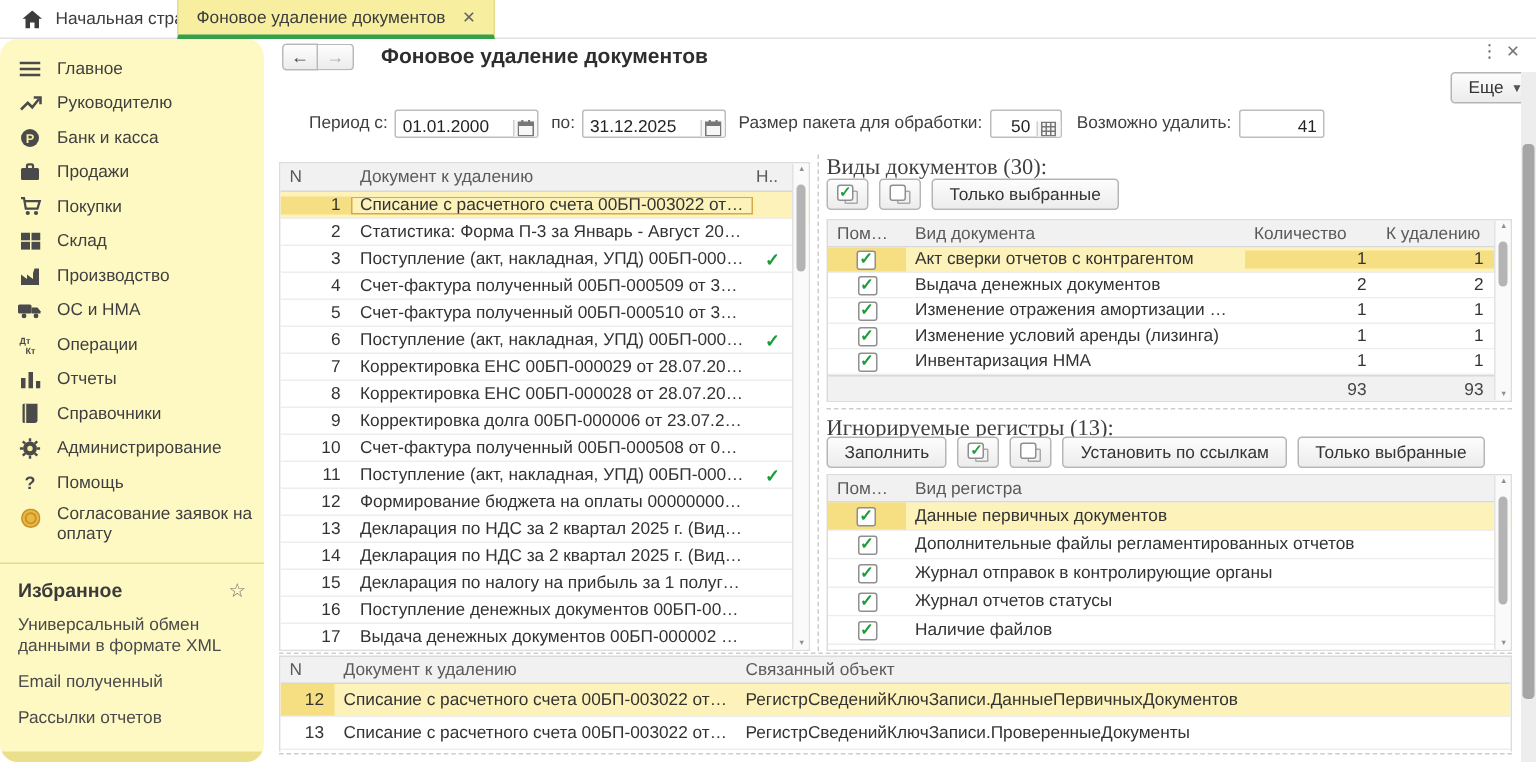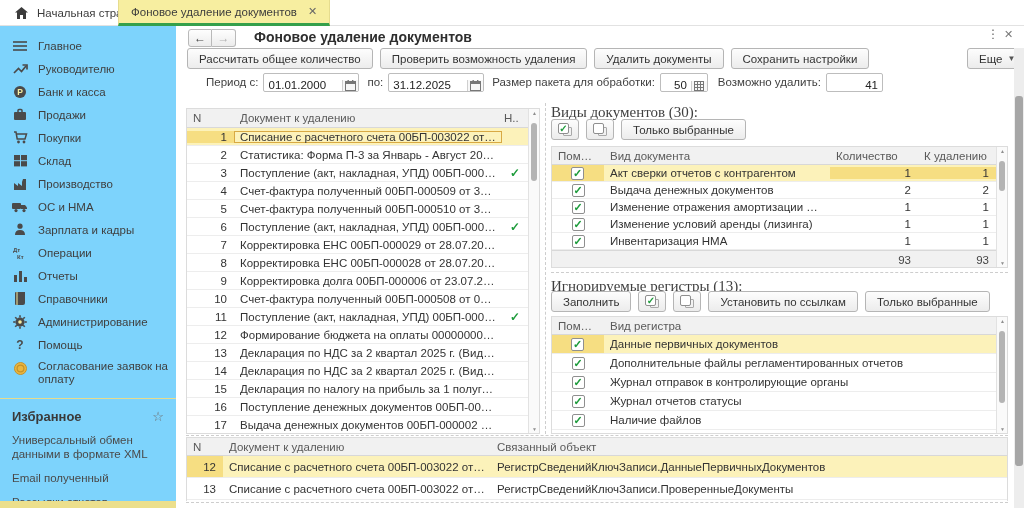--- a/index.html
+++ b/index.html
@@ -8,21 +8,21 @@
     position: relative; width: 1024px; height: 508px; overflow: hidden;
     font-family: "Liberation Sans", sans-serif; background:#fff; color:#333;
   }
   
   .tabbar { position:absolute; left:0; top:0; width:1024px; height:26px; background:#fff; border-bottom:1px solid #e2e2e2; }
   .tab { position:absolute; top:0; height:26px; display:flex; align-items:center; gap:7px; font-size:11.5px; color:#3c3c3c; padding:0 12px; }
   .tab-home { left:0; }
   .tab-active { left:118px; background:#F7EEA0; border-left:1px solid #e6dc8e; border-right:1px solid #e6dc8e; border-bottom:3px solid #35A04B; padding-bottom:0; }
   .tab-close { color:#666; font-size:11px; margin-left:4px; cursor:default; }
   
-  .sidebar { position:absolute; left:0; top:26px; width:176px; height:482px; background:#7dd3fc; overflow:hidden; }
+  .sidebar { position:absolute; left:0; top:26px; width:176px; height:482px; background:#fef9c3; overflow:hidden;border-radius:12px; }
   .side-list { padding-top:8px; }
   .side-item { display:flex; align-items:center; gap:9px; height:23px; padding:0 8px 0 11px; font-size:11.5px; color:#3f3f3f; cursor:default; }
   .side-item.wrap { height:auto; padding-top:4px; padding-bottom:4px; line-height:13px; align-items:flex-start; }
   .side-icon { flex:0 0 18px; width:18px; height:16px; display:flex; align-items:center; justify-content:center; color:#4a4a4a; font-size:13px; }
   .side-icon svg { display:block; }
   .side-divider { border-top:1px solid #e6db8c; margin:8px 0 6px 0; }
   .fav-header { display:flex; align-items:center; justify-content:space-between; padding:4px 12px; font-size:13px; font-weight:bold; color:#3a3a3a; }
   .fav-star { font-weight:normal; font-size:13px; color:#6d6d6d; }
   .fav-item { padding:5px 12px; font-size:11.5px; color:#4a4a4a; line-height:14px; cursor:default; }
   .side-bottom { position:absolute; bottom:0; left:0; width:176px; height:7px; background:#ECDF8C; }
@@ -175,29 +175,20 @@
         <div class="side-item">
           <span class="side-icon">
             <svg width="16" height="12" viewBox="0 0 16 12">
               <rect x="0" y="2" width="9" height="6" rx="1" fill="#4a4a4a"></rect>
               <path d="M9 4 L13 4 L15 6.5 L15 8 L9 8 Z" fill="#4a4a4a"></path>
               <circle cx="4" cy="9.6" r="1.6" fill="#4a4a4a"></circle>
               <circle cx="12" cy="9.6" r="1.6" fill="#4a4a4a"></circle>
             </svg>
           </span>
           <span>ОС и НМА</span>
-        </div>
-        <div class="side-item">
-          <span class="side-icon">
-            <svg width="12" height="13" viewBox="0 0 12 13">
-              <circle cx="6" cy="3.2" r="2.6" fill="#4a4a4a"></circle>
-              <path d="M1 12 Q1 7 6 7 Q11 7 11 12 Z" fill="#4a4a4a"></path>
-            </svg>
-          </span>
-          <span>Зарплата и кадры</span>
         </div>
         <div class="side-item">
           <span class="side-icon">
             <svg width="16" height="14" viewBox="0 0 16 14">
               <text x="1" y="6" font-size="6" font-family="Liberation Sans,sans-serif" font-weight="bold" fill="#4a4a4a">Дт</text>
               <text x="5" y="13" font-size="6" font-family="Liberation Sans,sans-serif" font-weight="bold" fill="#4a4a4a">Кт</text>
             </svg>
           </span>
           <span>Операции</span>
         </div>
@@ -274,26 +265,20 @@
         <span>←</span>
       </span>
     <span class="navbtn">
         <span>→</span>
       </span>
   </div>
   <div class="page-title">Фоновое удаление документов</div>
   <div class="win-dots">⋮</div>
   <div class="win-close">✕</div>
 
-  <div class="cmdrow">
-    <span class="btn">Рассчитать общее количество</span>
-    <span class="btn">Проверить возможность удаления</span>
-    <span class="btn">Удалить документы</span>
-    <span class="btn">Сохранить настройки</span>
-  </div>
   <span class="btn more-btn">
     <span>Еще</span>
     <span class="caret">▼</span>
   </span>
 
   <div class="filterrow">
     <span class="flabel">Период с:</span>
     <span class="inp date-inp">
       <span class="val">01.01.2000</span>
       <span class="side-btn">

